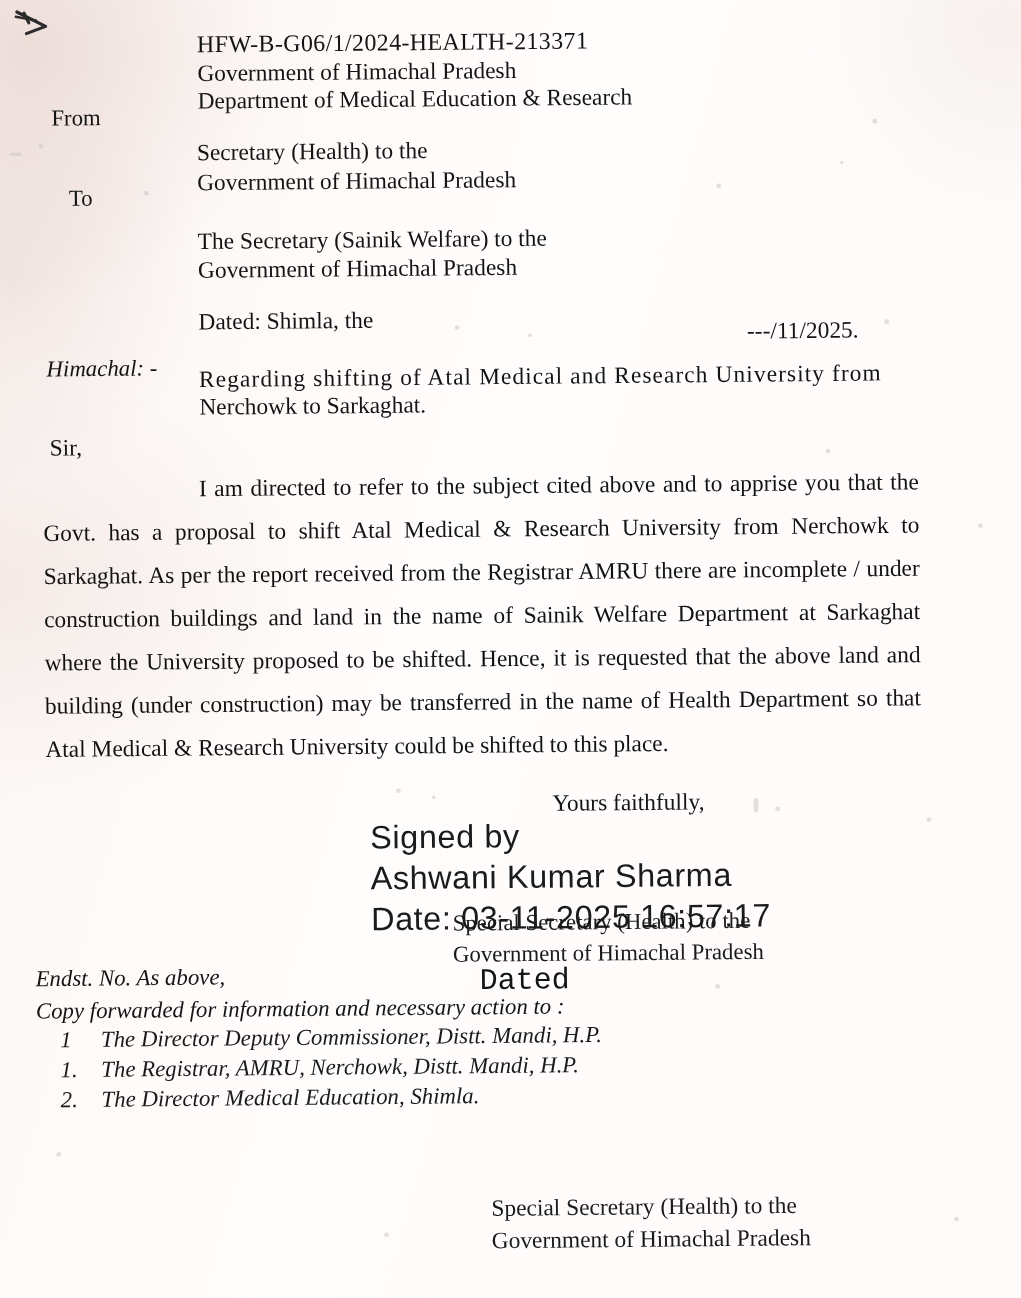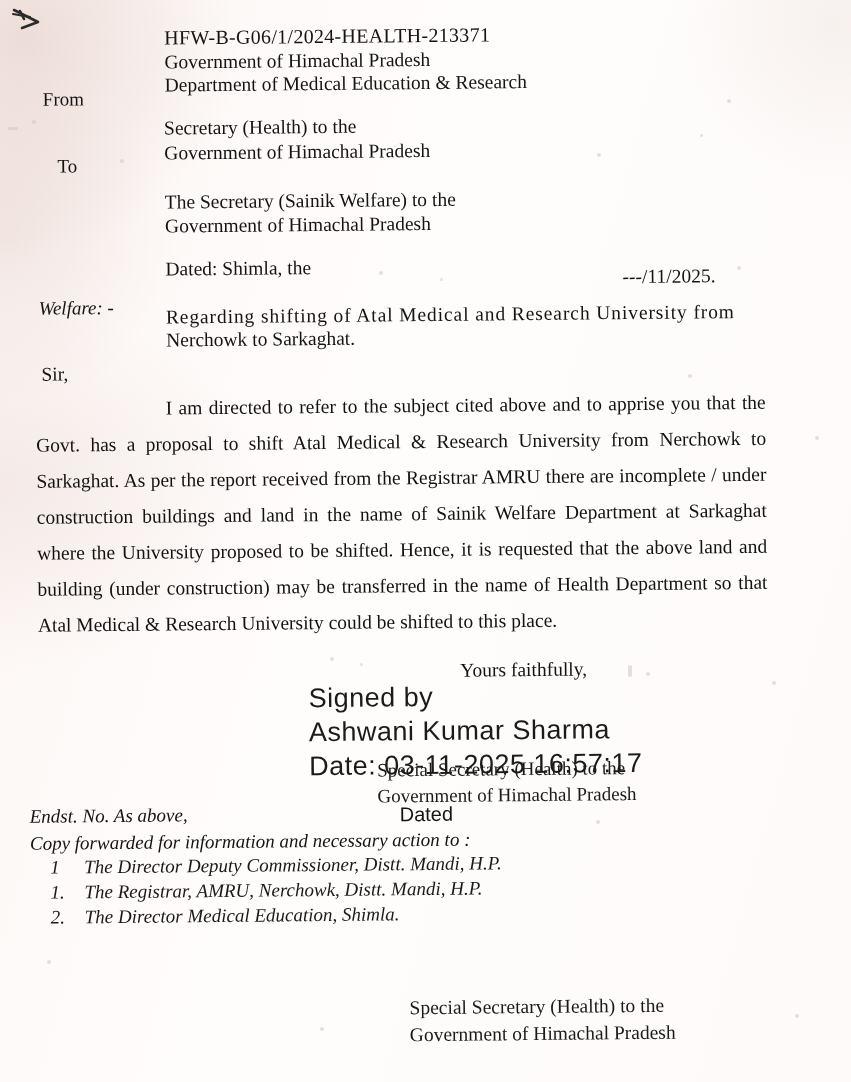--- a/index.html
+++ b/index.html
@@ -119,22 +119,22 @@
     left: 26px;
     top: 802px;
     font-size: 19px;
     font-style: italic;
     font-family: "Liberation Serif", serif;
   }
   .dated-word {
     position: absolute;
     left: 396px;
     top: 803px;
-    font-size: 20px;
-    font-family: Liberation Sans, sans-serif;
+    font-size: 25px;
+    font-family: Liberation Mono, monospace;
   }
   .copy-fwd {
     position: absolute;
     left: 26px;
     top: 829px;
     font-size: 19px;
     font-style: italic;
   }
   .copy-list {
     position: absolute;
@@ -206,21 +206,21 @@
     <div class="t line19" style="left:167px;top:115px;">Secretary (Health) to the</div>
     <div class="t line19" style="left:167px;top:140px;">Government of Himachal Pradesh</div>
 
     <div class="t label-left" style="left:60px;top:152px;">To</div>
     <div class="t line19" style="left:167px;top:189px;">The Secretary (Sainik Welfare) to the</div>
     <div class="t line19" style="left:167px;top:213px;">Government of Himachal Pradesh</div>
 
     <div class="t line19" style="left:167px;top:256px;">Dated: Shimla, the</div>
     <div class="t line19" style="left:585px;top:268px;margin-left:39px;">---/11/2025.</div>
 
-    <div class="t subject-label" style="left:40px;top:294px;">Welfare: -</div>
+    <div class="t subject-label" style="left:40px;top:294px;">Himachal: -</div>
     <div class="t line19" style="left:167px;top:304px;letter-spacing:0.9px;">Regarding shifting of Atal Medical and Research University from</div>
     <div class="t line19" style="left:167px;top:327px;">Nerchowk to Sarkaghat.</div>
 
     <div class="t line19" style="left:42px;top:360px;text-align:center;">Sir,</div>
 
     <div class="body-p">I am directed to refer to the subject cited above and to apprise you that the Govt. has a proposal to shift Atal Medical &amp; Research University from Nerchowk to Sarkaghat. As per the report received from the Registrar AMRU there are incomplete / under construction buildings and land in the name of Sainik Welfare Department at Sarkaghat where the University proposed to be shifted.  Hence, it is requested that the above land and building (under construction) may be transferred in the name of Health Department so that Atal Medical &amp; Research University could be shifted to this place.</div>
 
     <div class="t yours" style="position:absolute;">Yours faithfully,</div>
 
     <div class="sig-block">

